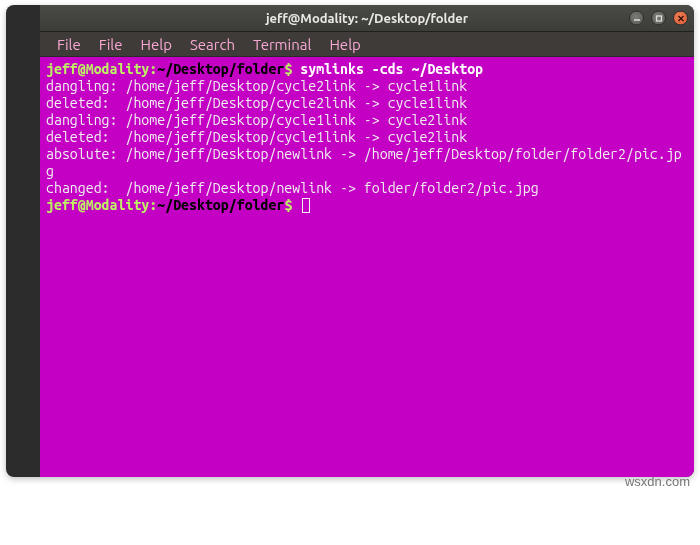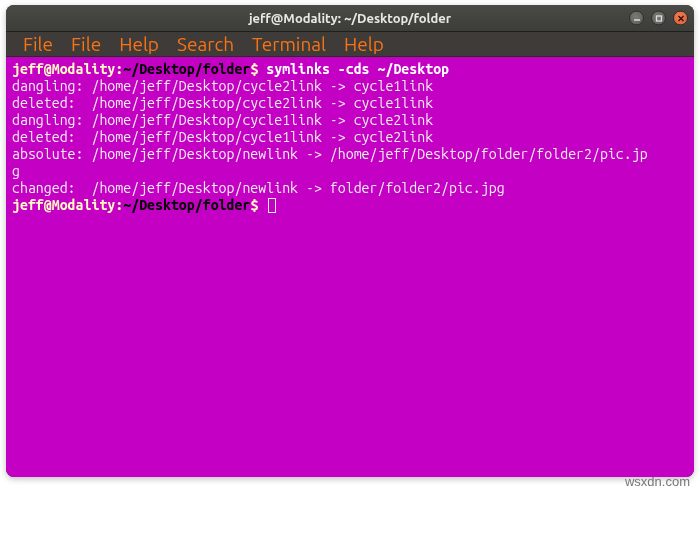--- a/index.html
+++ b/index.html
@@ -12,20 +12,21 @@
     }
     .window {
       position: absolute;
       top: 5px;
       left: 6px;
       width: 688px;
       border-radius: 8px;
       overflow: hidden;
       box-shadow: 0 2px 6px rgba(0,0,0,.25);
       background: #2c2c2c;
+      padding-left: 34px;
     }
     .titlebar {
       height: 27px;
       background: linear-gradient(#4a4a46, #3c3c39);
       display: flex;
       align-items: center;
       justify-content: center;
       position: relative;
       border-bottom: 1px solid #1f1f1d;
     }
@@ -59,37 +60,37 @@
     .menubar {
       height: 25px;
       background: #3e3b38;
       display: flex;
       align-items: center;
       padding: 0 8px;
       gap: 0;
       border-bottom: 1px solid #2a2a28;
     }
     .menu-item {
-      color: #f97316;
-      font-size: 19px;
+      color: #f9a8d4;
+      font-size: 15px;
       padding: 3px 9px;
       cursor: pointer;
     }
     .terminal {
       background: #c300c3;
       padding: 4px 6px 10px 6px;
       font-family: "Ubuntu Mono","DejaVu Sans Mono",monospace;
       font-size: 14.2px;
       line-height: 17px;
       color: #f0f0f0;
       min-height: 420px;
       white-space: pre;
       overflow: hidden;
     }
-    .p-user { color: #fef9c3; font-weight: bold; }
+    .p-user { color: #bef264; font-weight: bold; }
     .p-path { color: #000000; font-weight: bold; }
     .p-cmd  { color: #ffffff; font-weight: bold; }
     .cursor {
       display: inline-block;
       width: 8px; height: 15px;
       border: 1px solid #f0f0f0;
       vertical-align: text-bottom;
       margin-left: 2px;
     }
     .watermark {

